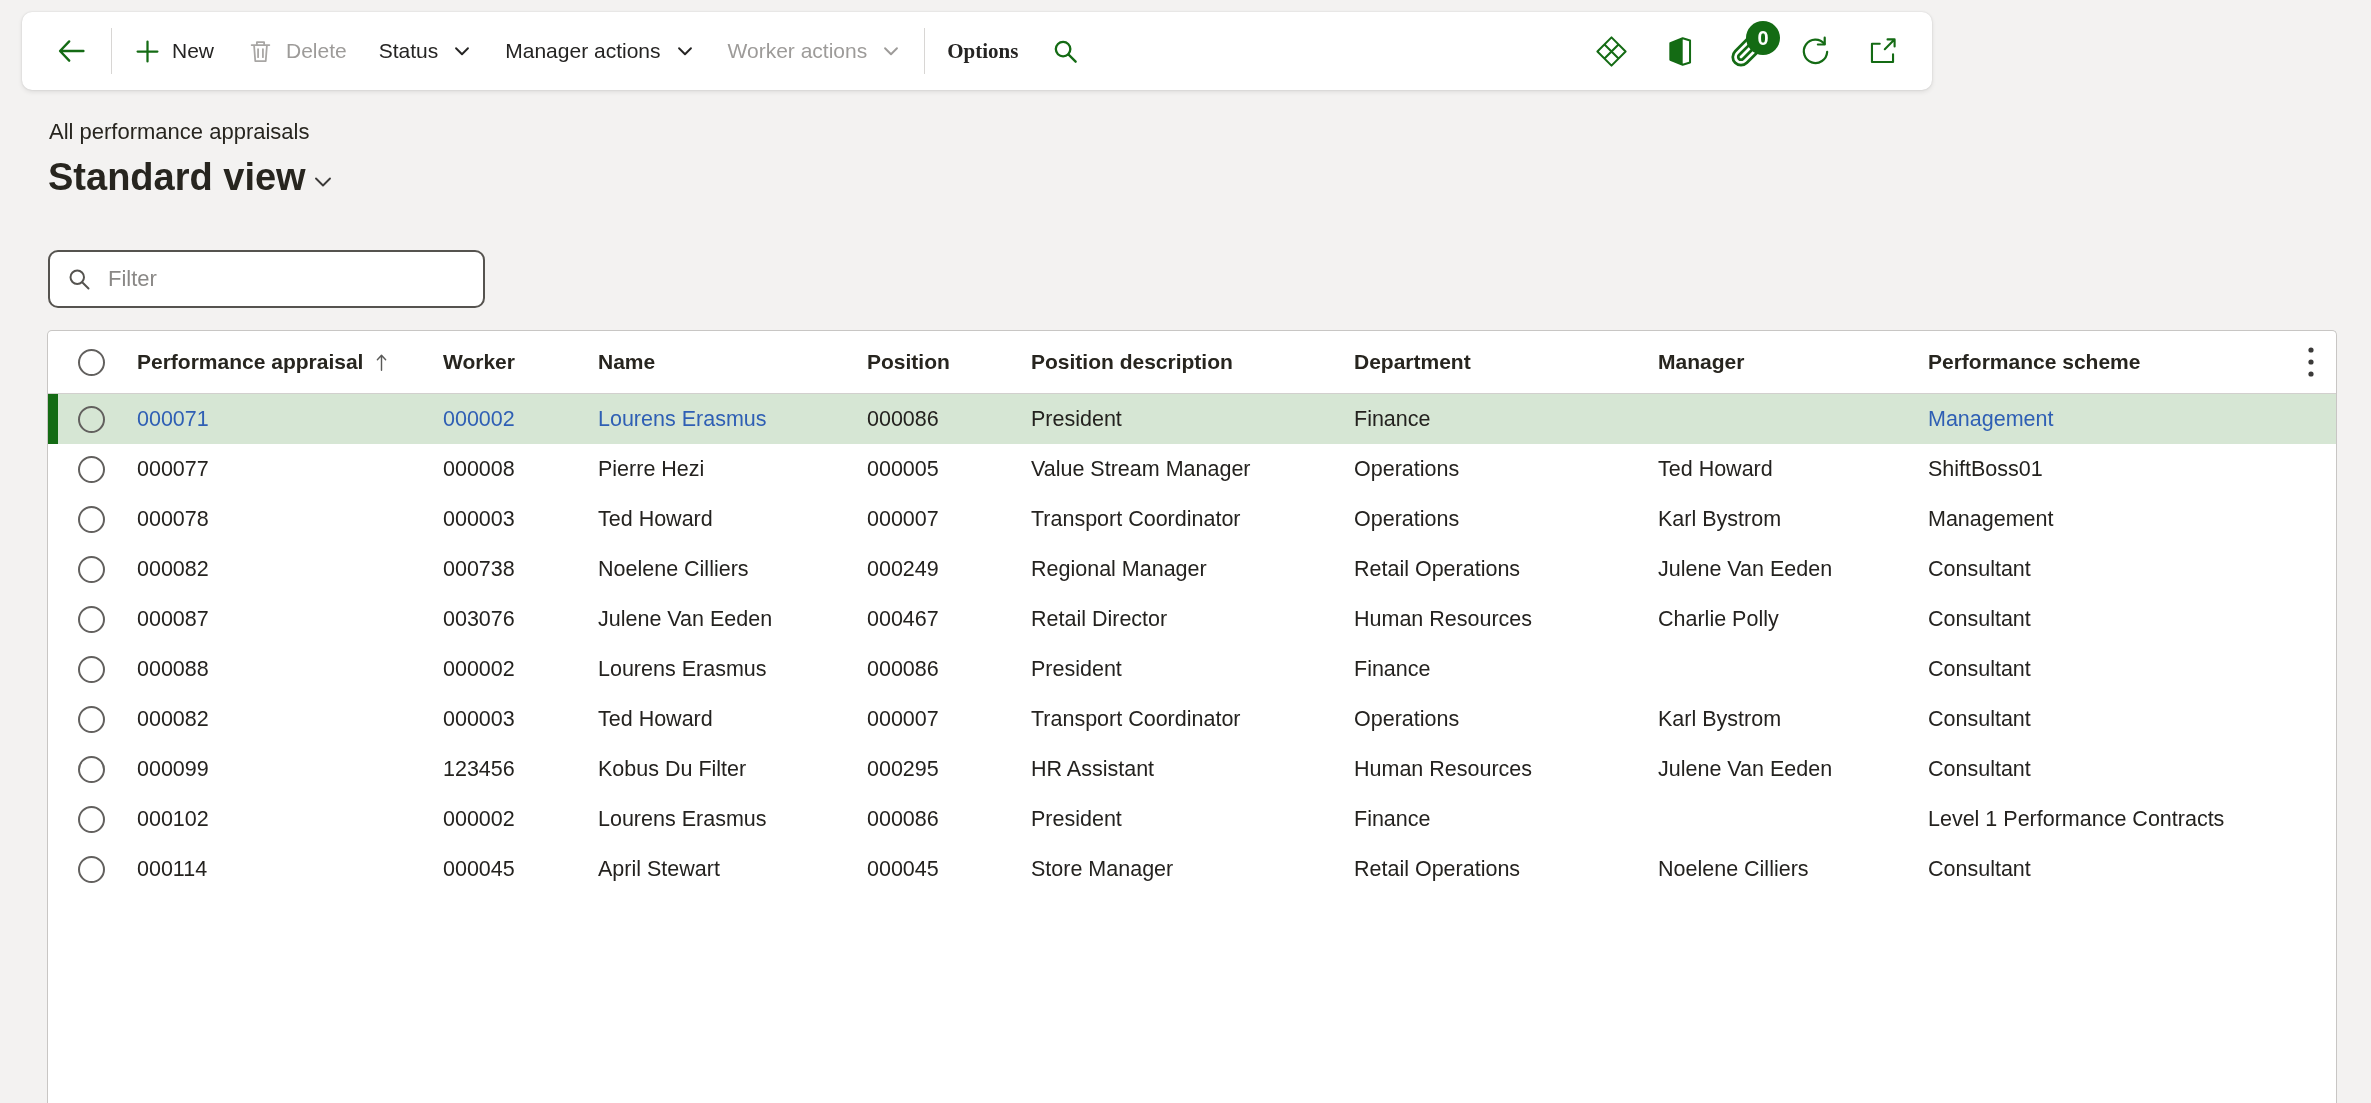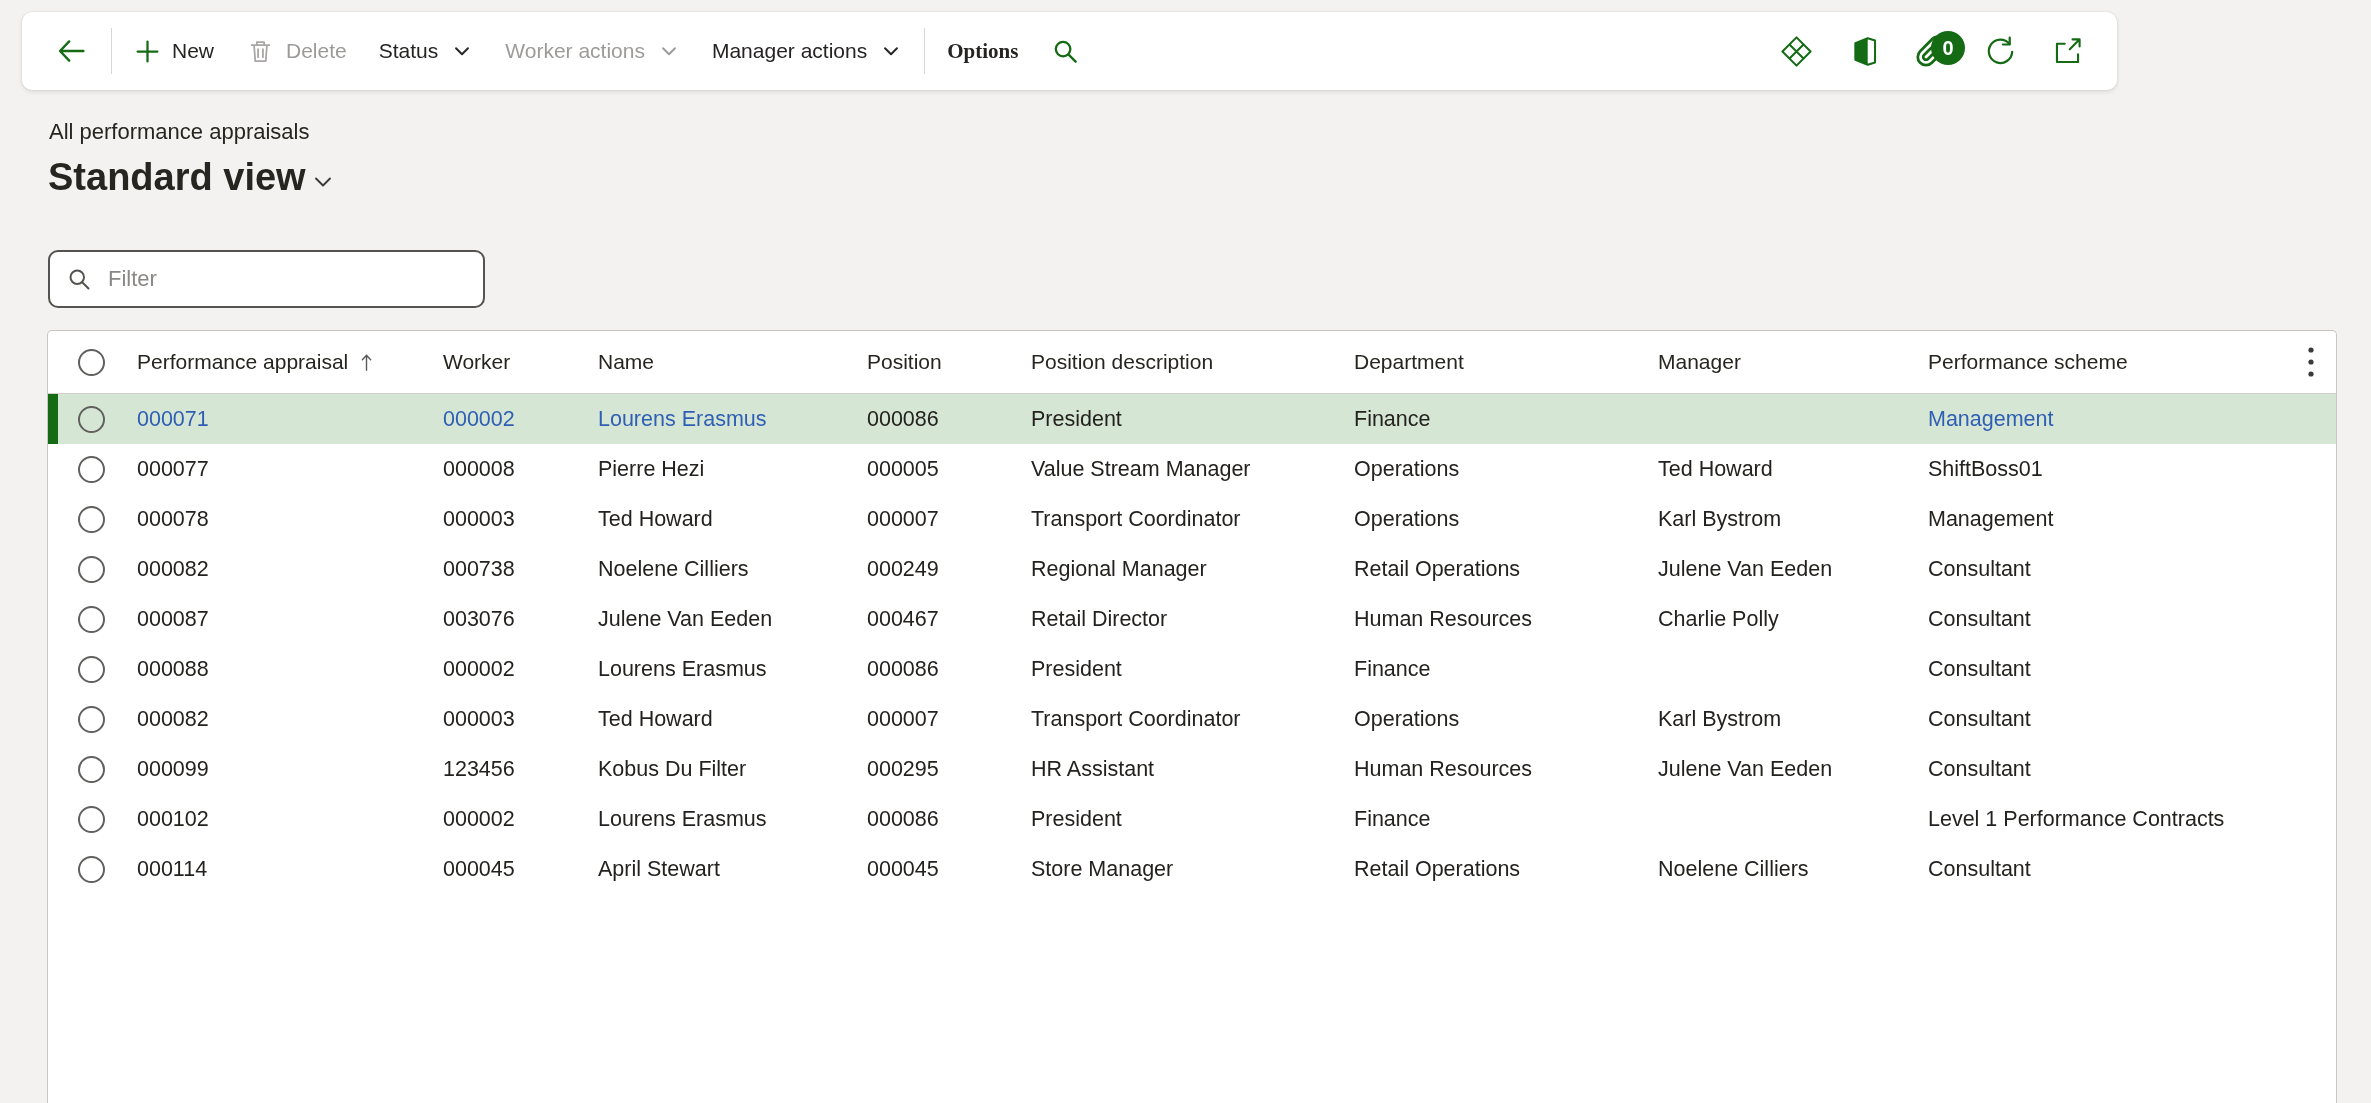--- a/index.html
+++ b/index.html
@@ -15,24 +15,24 @@
   body{
     width:2371px;height:1103px;position:relative;overflow:hidden;
     background:var(--pagebg);
     font-family:"Liberation Sans", sans-serif;
     color:var(--ink);
   }
   svg{display:block;}
 
   
   .toolbar{
-    position:absolute;left:22px;top:12px;width:2095px;height:78px;
+    position:absolute;left:22px;top:12px;width:1910px;height:78px;
     background:#fff;border-radius:10px;
     box-shadow:0 0 2px rgba(0,0,0,.13),0 2px 5px rgba(0,0,0,.09);
-    display:flex;align-items:center;padding:10px 16px;
+    display:flex;align-items:center;padding:0 16px;
   }
   .tb-btn{
     display:flex;align-items:center;gap:11px;height:100%;
     padding:0 16px;border:none;background:none;cursor:pointer;
     font-family:inherit;font-size:21px;color:var(--ink);white-space:nowrap;
   }
   .tb-btn .chev{margin-left:2px;}
   .tb-btn.disabled{color:var(--disabled);cursor:default;}
   .tb-btn.bold{font-weight:700;font-family:Liberation Serif, serif;}
   .green{color:var(--accent);}
@@ -78,21 +78,21 @@
     grid-template-columns:77px 306px 155px 269px 164px 323px 304px 270px 370px 50px;
     align-items:center;
   }
   .grid-header{height:63px;border-bottom:1px solid #d2d0ce;}
   .row{height:50px;position:relative;background:#fff;}
   .row.selected{background:var(--sel-bg);}
   .row.selected::before{
     content:"";position:absolute;left:0;top:0;bottom:0;width:10px;background:var(--accent);
   }
   .cell{padding-left:12px;white-space:nowrap;overflow:hidden;}
-  .hcell{display:flex;align-items:center;gap:11px;font-size:21px;font-weight:400;color:#27251f;cursor:pointer;}
+  .hcell{display:flex;align-items:center;gap:11px;font-size:21px;font-weight:700;color:#27251f;cursor:pointer;}
   .bcell{font-size:21.5px;color:#24221f;}
   .bcell.link{color:var(--link);cursor:pointer;}
   .sel-cell{display:flex;justify-content:center;padding-left:10px;cursor:pointer;}
   .circle{width:27px;height:27px;border:2px solid #62605e;border-radius:50%;background:transparent;}
   .menu-cell{display:flex;justify-content:center;padding-left:0;cursor:pointer;}
 </style>
 </head>
 <body>
 
 <div class="toolbar">
@@ -125,31 +125,31 @@
 
   <button class="tb-btn">
     <span>Status</span>
     <span class="chev">
       <svg viewBox="0 0 24 24" width="22" height="22">
           <path d="M5.5 9 L12 15.5 L18.5 9" fill="none" stroke="currentColor" stroke-width="2.1" stroke-linecap="round" stroke-linejoin="round"></path>
         </svg>
     </span>
   </button>
 
-  <button class="tb-btn disabled">
-    <span>Worker actions</span>
+  <button class="tb-btn">
+    <span>Manager actions</span>
     <span class="chev">
       <svg viewBox="0 0 24 24" width="22" height="22">
           <path d="M5.5 9 L12 15.5 L18.5 9" fill="none" stroke="currentColor" stroke-width="2.1" stroke-linecap="round" stroke-linejoin="round"></path>
         </svg>
     </span>
   </button>
 
-  <button class="tb-btn">
-    <span>Manager actions</span>
+  <button class="tb-btn disabled">
+    <span>Worker actions</span>
     <span class="chev">
       <svg viewBox="0 0 24 24" width="22" height="22">
           <path d="M5.5 9 L12 15.5 L18.5 9" fill="none" stroke="currentColor" stroke-width="2.1" stroke-linecap="round" stroke-linejoin="round"></path>
         </svg>
     </span>
   </button>
 
   <div class="tb-divider"></div>
 
   <button class="tb-btn bold">

